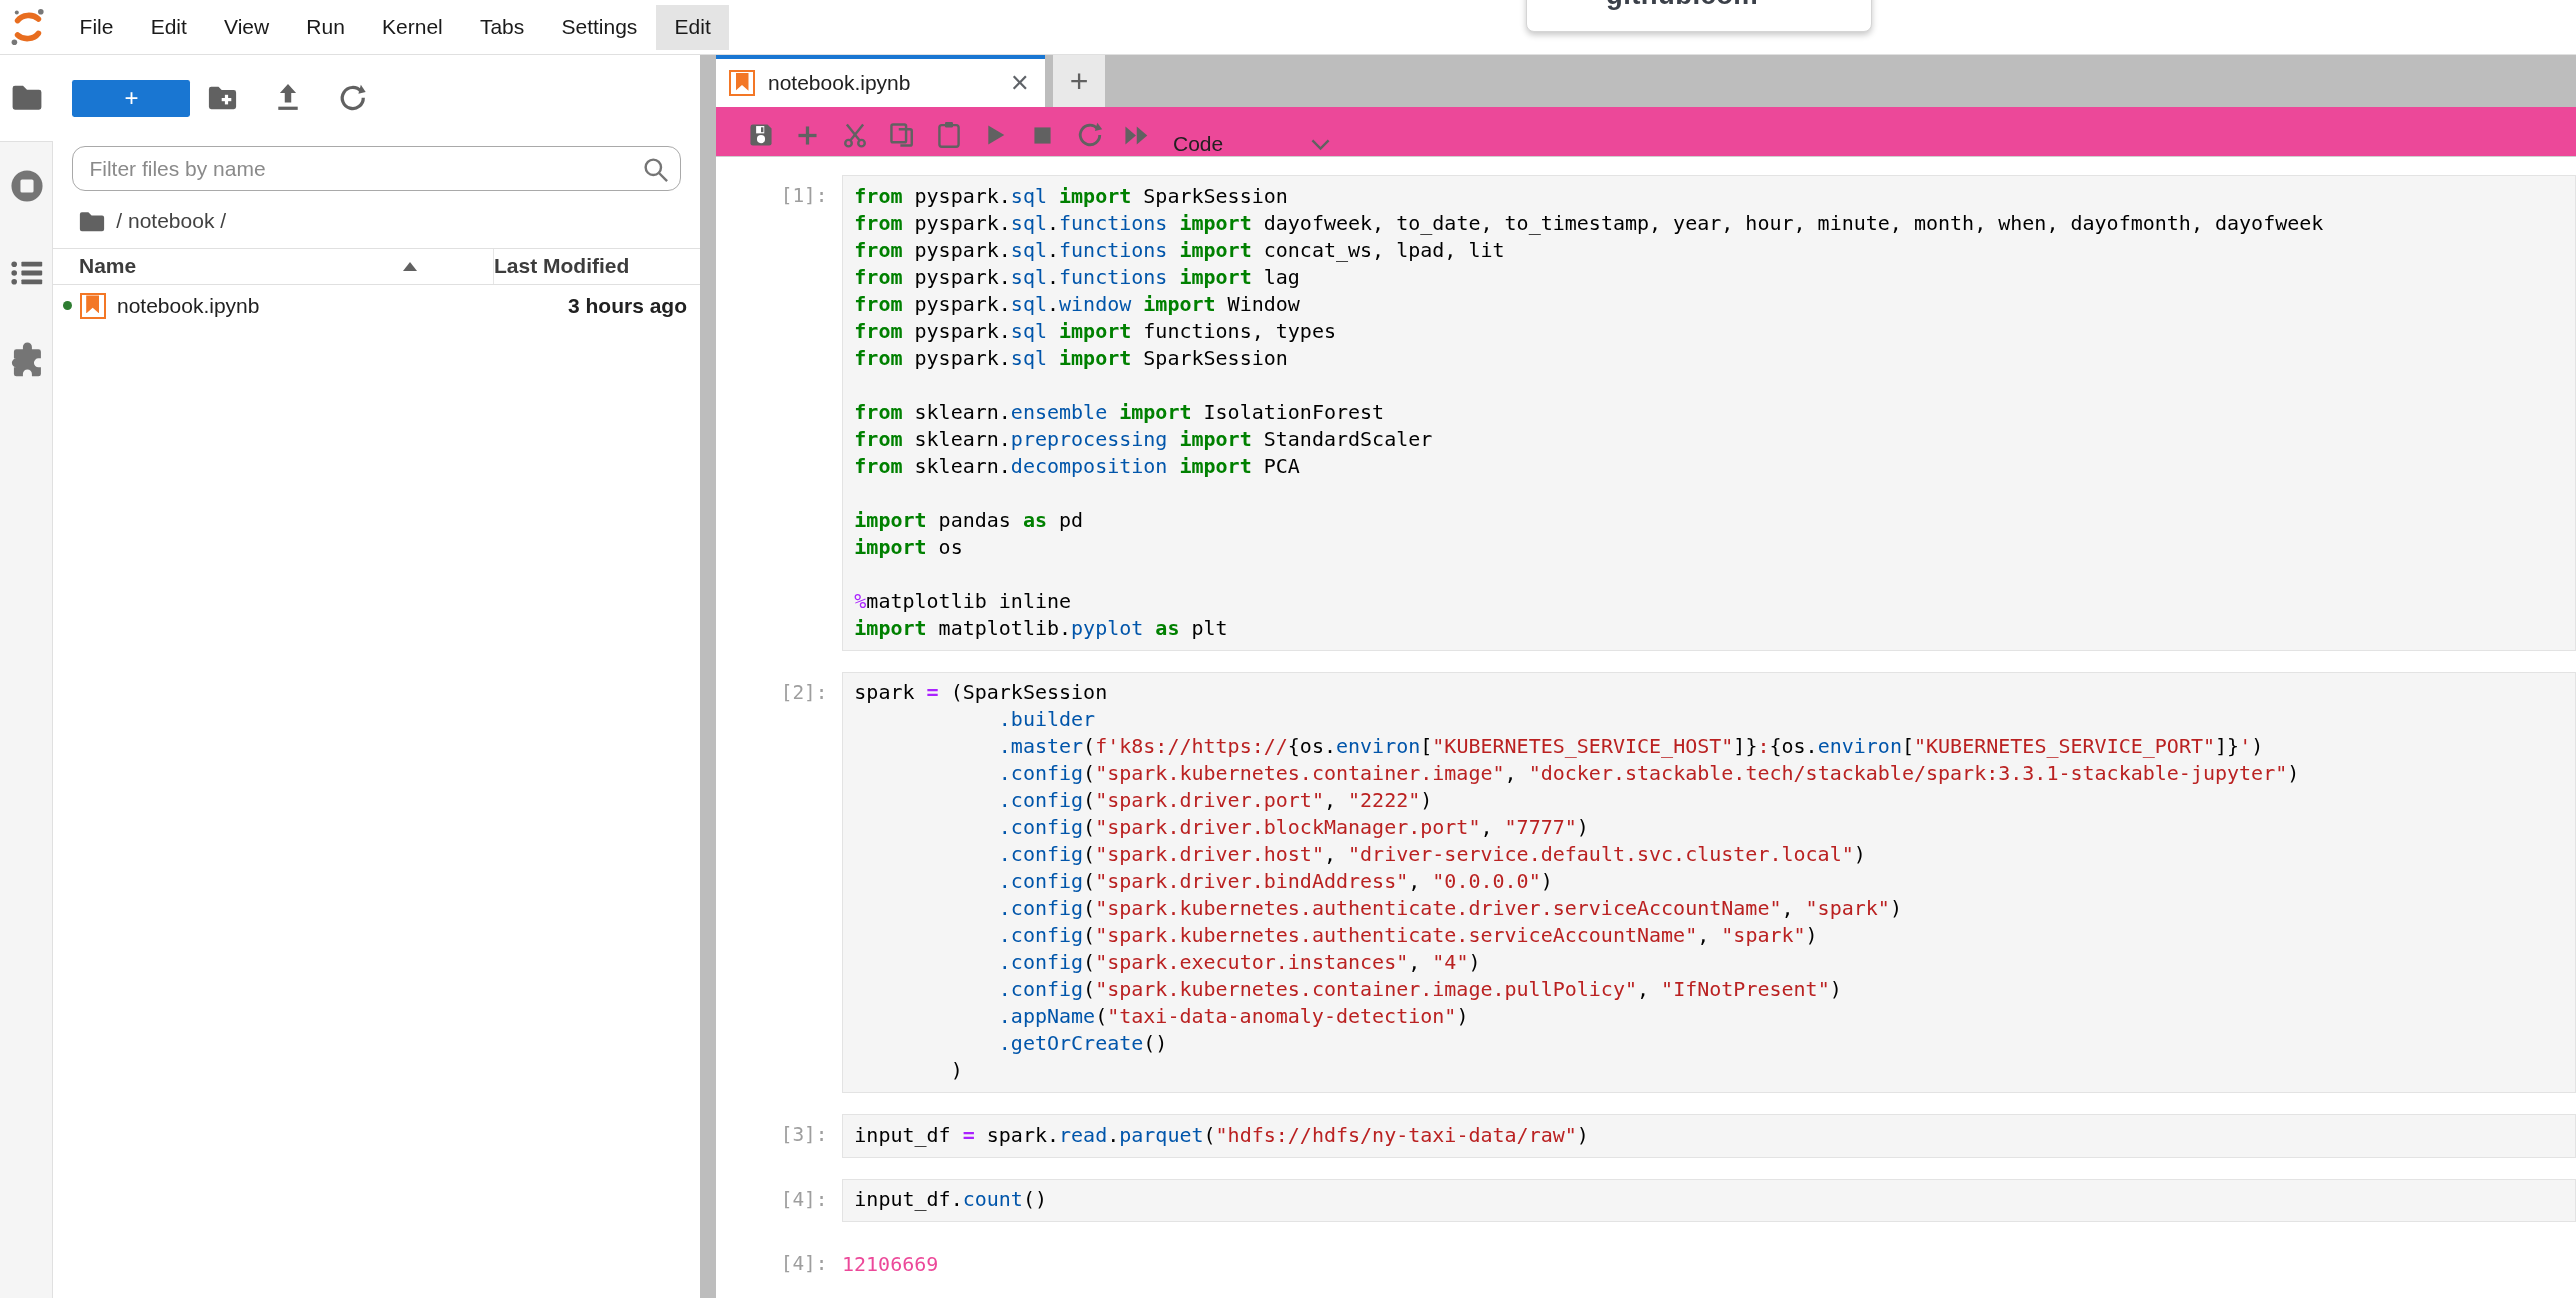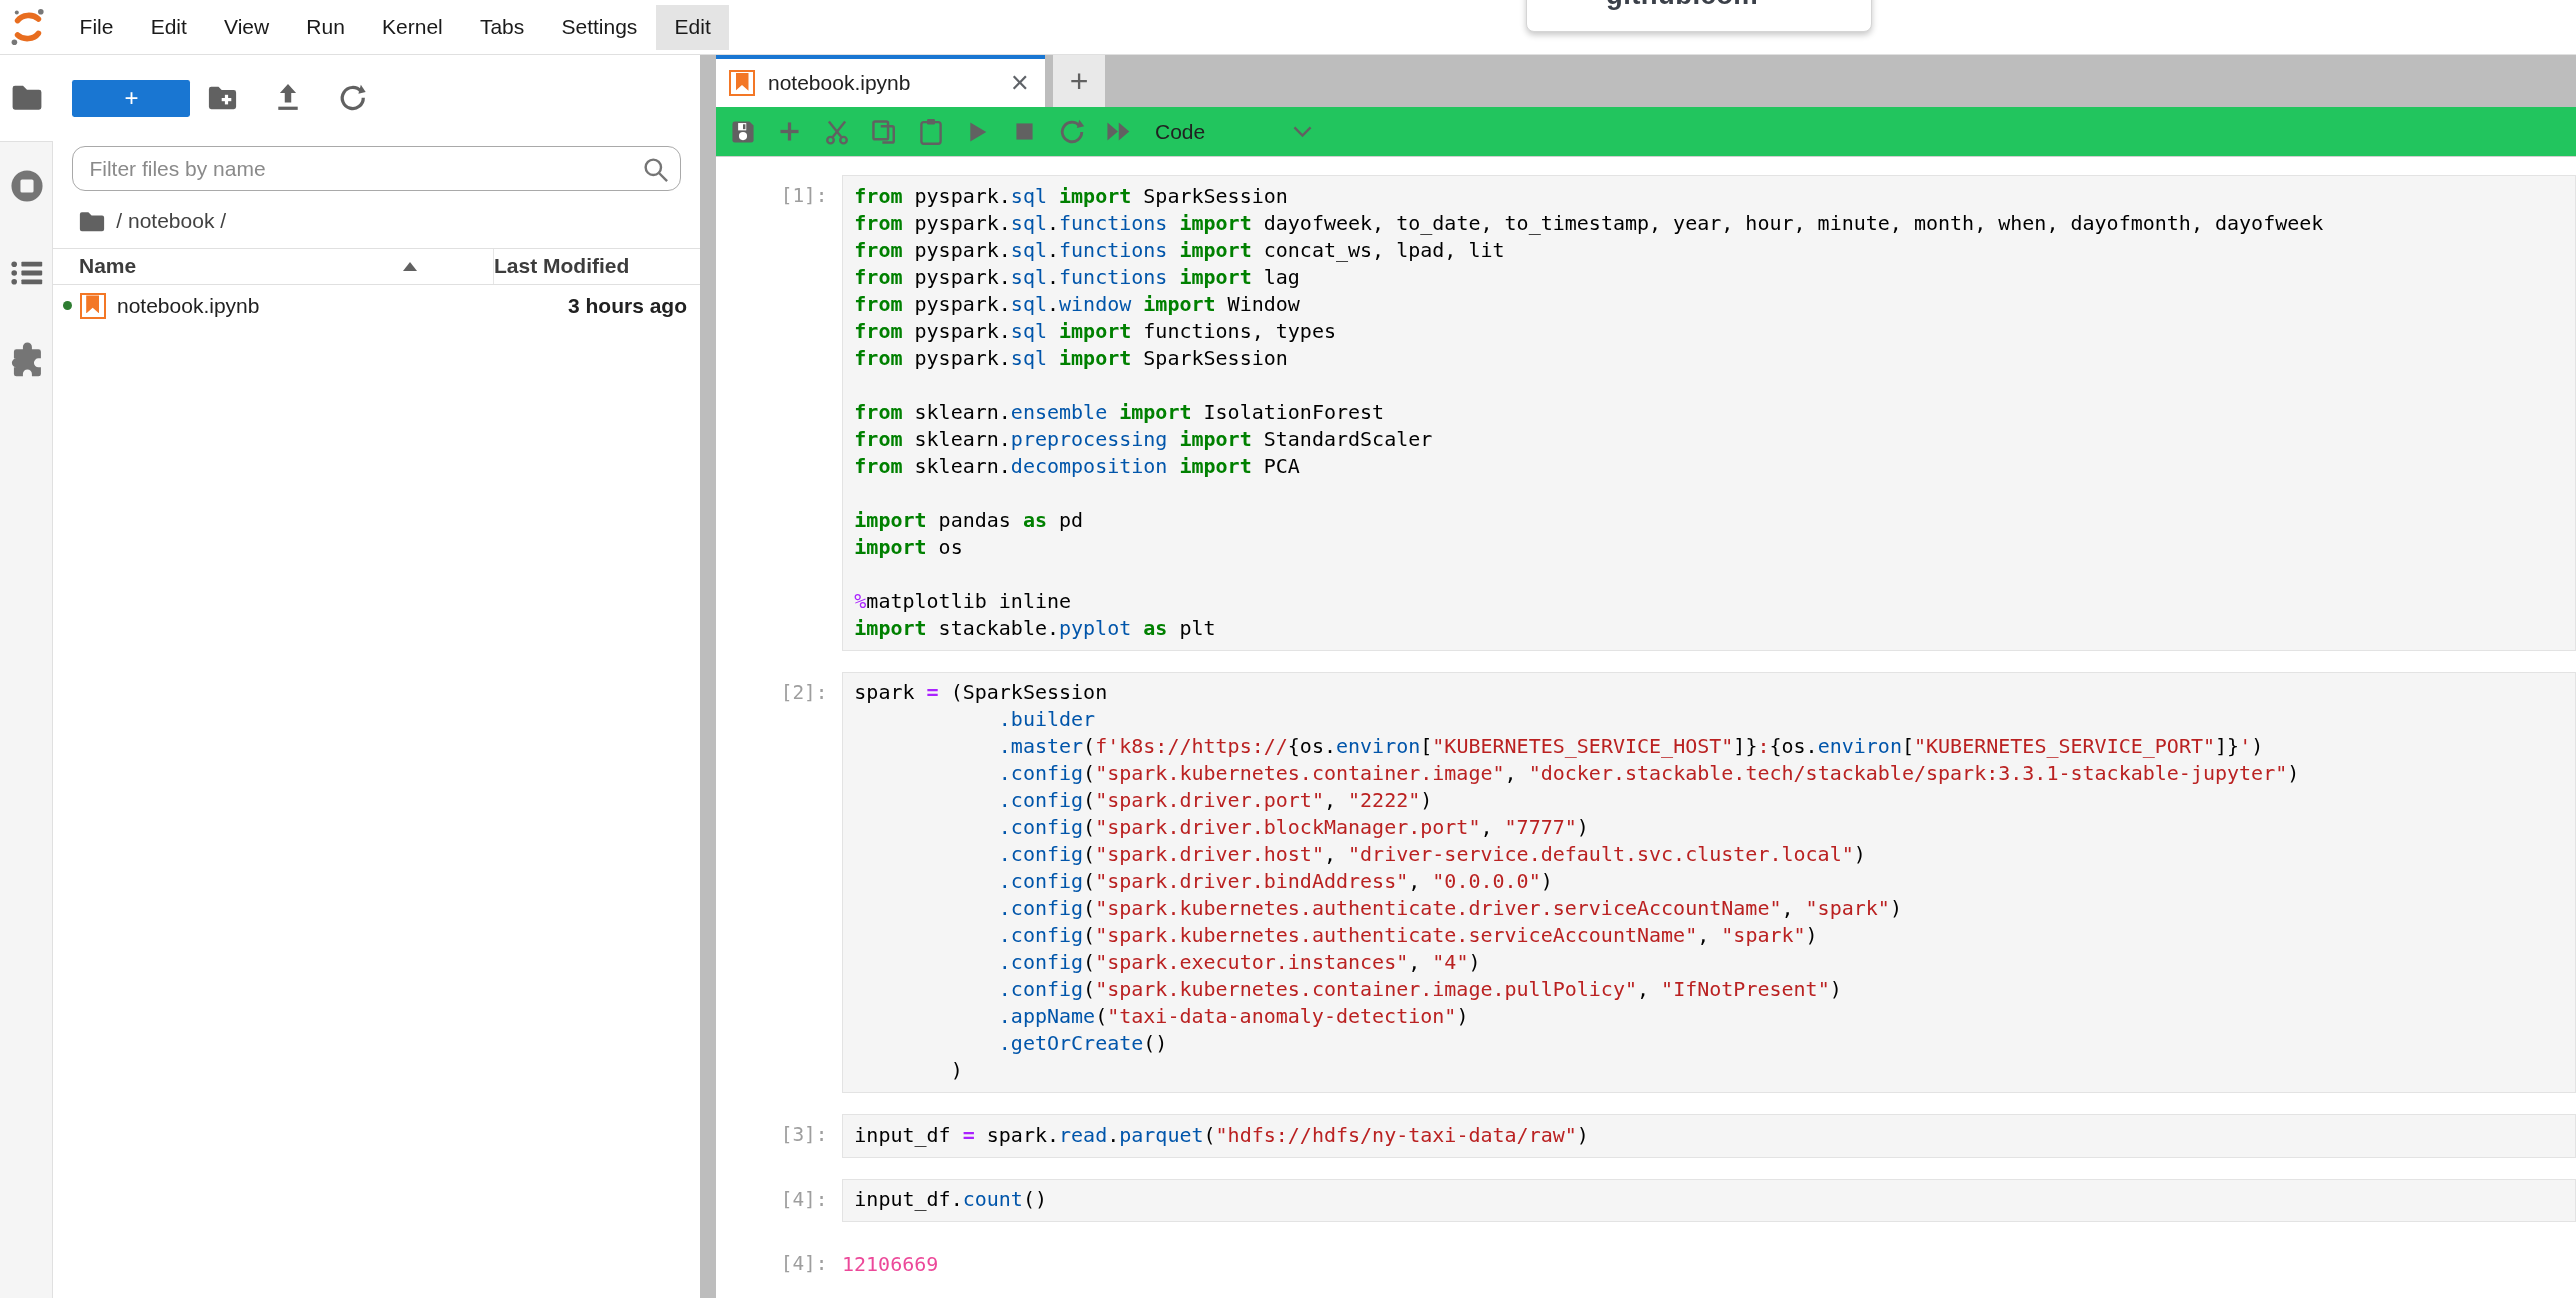--- a/index.html
+++ b/index.html
@@ -59,21 +59,21 @@
 
   
   .main { flex:1; display:flex; flex-direction:column; min-width:0; }
   .tabbar { height:52px; background:#bdbdbd; display:flex; align-items:stretch; flex:none; }
   .tab { width:329px; background:#ffffff; border-top:4px solid #1976d2; display:flex; align-items:center; padding:0 11.3px 0 13px; }
   .tab .tab-label { font-size:21px; color:#212121; margin-left:13px; flex:1; }
   .tab .close-x { font-size:31px; color:#5f6368; line-height:24px; cursor:pointer; padding:0 4.9px; }
   .newtab { width:52px; margin-left:8px; background:#e9e9e9; display:flex; align-items:center; justify-content:center;
             font-size:32px; color:#616161; cursor:pointer; font-weight:300; }
 
-  .nbtoolbar { height:50px; background:#22c55e; border-bottom:1.6px solid #cfcfcf; display:flex; align-items:center; padding-left:3px; flex:none; }
+  .nbtoolbar { height:50px; background:#ec4899; border-bottom:1.6px solid #cfcfcf; display:flex; align-items:flex-end; padding-left:21px; flex:none; }
   .tbtn { width:47px; height:42px; display:flex; align-items:center; justify-content:center; cursor:pointer; }
   .celltype { display:flex; align-items:center; margin-left:13px; cursor:pointer; }
   .celltype .ct-label { font-size:21px; color:#212121; }
   .celltype .chev { margin-left:87px; }
 
   
   .nbcontent { flex:1; background:#ffffff; overflow:hidden; padding:18px 0 0 52px; }
   .cellrow { display:flex; margin-bottom:21px; }
   .prompt { width:74px; flex:none; text-align:right; padding:9px 14.6px 0 0; font-family:"DejaVu Sans Mono", monospace;
             font-size:19.4px; color:#9e9e9e; white-space:pre; }
@@ -335,21 +335,21 @@
             <div class="cm-line"><span class="tk-k">from</span><span class="tk-p"> pyspark.</span><span class="tk-pr">sql</span><span class="tk-p"> </span><span class="tk-k">import</span><span class="tk-p"> SparkSession</span></div>
             <div class="cm-line">&nbsp;</div>
             <div class="cm-line"><span class="tk-k">from</span><span class="tk-p"> sklearn.</span><span class="tk-pr">ensemble</span><span class="tk-p"> </span><span class="tk-k">import</span><span class="tk-p"> IsolationForest</span></div>
             <div class="cm-line"><span class="tk-k">from</span><span class="tk-p"> sklearn.</span><span class="tk-pr">preprocessing</span><span class="tk-p"> </span><span class="tk-k">import</span><span class="tk-p"> StandardScaler</span></div>
             <div class="cm-line"><span class="tk-k">from</span><span class="tk-p"> sklearn.</span><span class="tk-pr">decomposition</span><span class="tk-p"> </span><span class="tk-k">import</span><span class="tk-p"> PCA</span></div>
             <div class="cm-line">&nbsp;</div>
             <div class="cm-line"><span class="tk-k">import</span><span class="tk-p"> pandas </span><span class="tk-k">as</span><span class="tk-p"> pd</span></div>
             <div class="cm-line"><span class="tk-k">import</span><span class="tk-p"> os</span></div>
             <div class="cm-line">&nbsp;</div>
             <div class="cm-line"><span class="tk-m">%</span><span class="tk-p">matplotlib inline</span></div>
-            <div class="cm-line"><span class="tk-k">import</span><span class="tk-p"> stackable.</span><span class="tk-pr">pyplot</span><span class="tk-p"> </span><span class="tk-k">as</span><span class="tk-p"> plt</span></div>
+            <div class="cm-line"><span class="tk-k">import</span><span class="tk-p"> matplotlib.</span><span class="tk-pr">pyplot</span><span class="tk-p"> </span><span class="tk-k">as</span><span class="tk-p"> plt</span></div>
           </div>
         </div>
         <div class="cellrow">
           <div class="prompt">[2]:</div>
           <div class="editor">
             <div class="cm-line"><span class="tk-p">spark </span><span class="tk-o">=</span><span class="tk-p"> (SparkSession</span></div>
             <div class="cm-line"><span class="tk-p">            </span><span class="tk-pr">.builder</span></div>
             <div class="cm-line"><span class="tk-p">            </span><span class="tk-pr">.master</span><span class="tk-p">(</span><span class="tk-s">f'k8s://https://</span><span class="tk-p">{os.</span><span class="tk-pr">environ</span><span class="tk-p">[</span><span class="tk-s">"KUBERNETES_SERVICE_HOST"</span><span class="tk-p">]}</span><span class="tk-s">:</span><span class="tk-p">{os.</span><span class="tk-pr">environ</span><span class="tk-p">[</span><span class="tk-s">"KUBERNETES_SERVICE_PORT"</span><span class="tk-p">]}</span><span class="tk-s">'</span><span class="tk-p">)</span></div>
             <div class="cm-line"><span class="tk-p">            </span><span class="tk-pr">.config</span><span class="tk-p">(</span><span class="tk-s">"spark.kubernetes.container.image"</span><span class="tk-p">, </span><span class="tk-s">"docker.stackable.tech/stackable/spark:3.3.1-stackable-jupyter"</span><span class="tk-p">)</span></div>
             <div class="cm-line"><span class="tk-p">            </span><span class="tk-pr">.config</span><span class="tk-p">(</span><span class="tk-s">"spark.driver.port"</span><span class="tk-p">, </span><span class="tk-s">"2222"</span><span class="tk-p">)</span></div>

